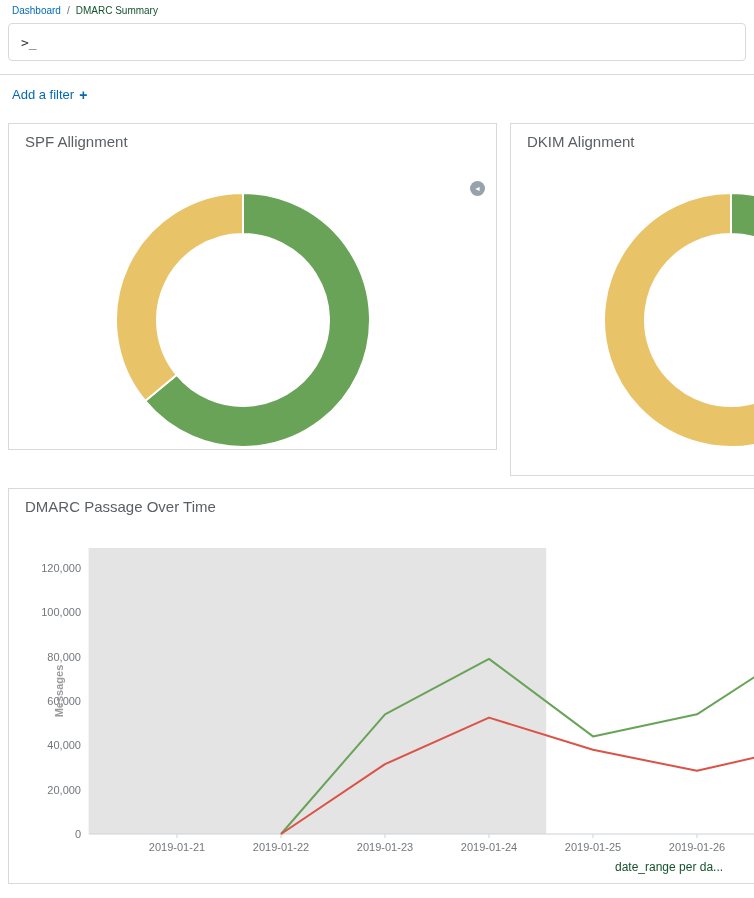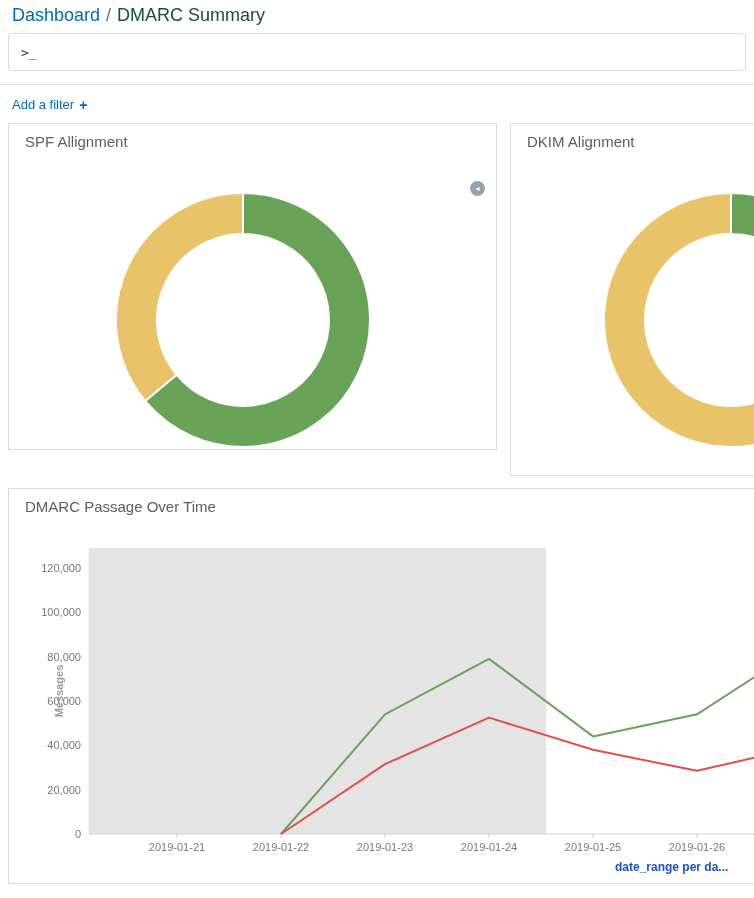--- a/index.html
+++ b/index.html
@@ -4,21 +4,21 @@
 <style>
   * { box-sizing: border-box; }
   html,body { margin:0; padding:0; }
   body {
     width:754px; height:898px; overflow:hidden; position:relative;
     background:#ffffff; font-family:"Liberation Sans", sans-serif;
     color:#343741;
   }
 
   
-  .breadcrumbs { padding:5px 0 0 12px; font-size:18px; display:flex; gap:6px; align-items:center; }
+  .breadcrumbs { padding:5px 0 0 12px; font-size:10px; display:flex; gap:6px; align-items:center; }
   .breadcrumbs .crumb-link { color:#006bb4; cursor:pointer; }
   .breadcrumbs .crumb-sep { color:#69707d; }
   .breadcrumbs .crumb-current { color:#14532d; }
 
   .search-row { padding:7px 8px 13px 8px; }
   .search-box {
     display:flex; align-items:center; height:38px; padding:0 12px;
     border:1px solid #d9d9d9; border-radius:4px; background:#fff;
   }
   .search-prompt { font-family:"DejaVu Sans Mono", monospace; font-size:13px; color:#343741; margin-right:11px; }
@@ -42,21 +42,21 @@
 
   .panel-icon {
     position:absolute; right:11px; top:57px; width:15px; height:15px;
     border-radius:50%; background:#98a2ab; color:#fff;
     font-size:7px; line-height:15px; text-align:center; cursor:pointer;
     user-select:none;
   }
 
   .x-axis-title {
     position:absolute; left:606px; top:371px;
-    font-size:12px; font-weight:bold; color:#1d4ed8; white-space:nowrap;
+    font-size:12px; font-weight:normal; color:#14532d; white-space:nowrap;
   }
 </style>
 </head>
 <body>
 
 <div class="breadcrumbs">
   <span class="crumb-link">Dashboard</span>
   <span class="crumb-sep">/</span>
   <span class="crumb-current">DMARC Summary</span>
 </div>

